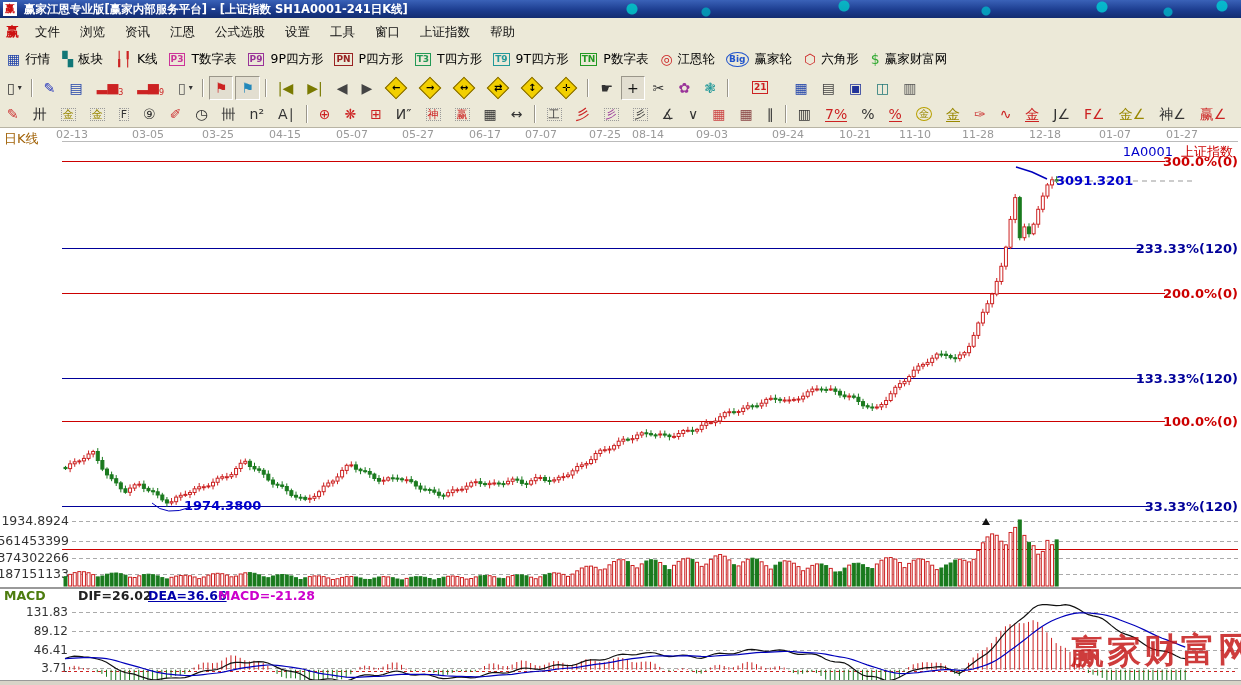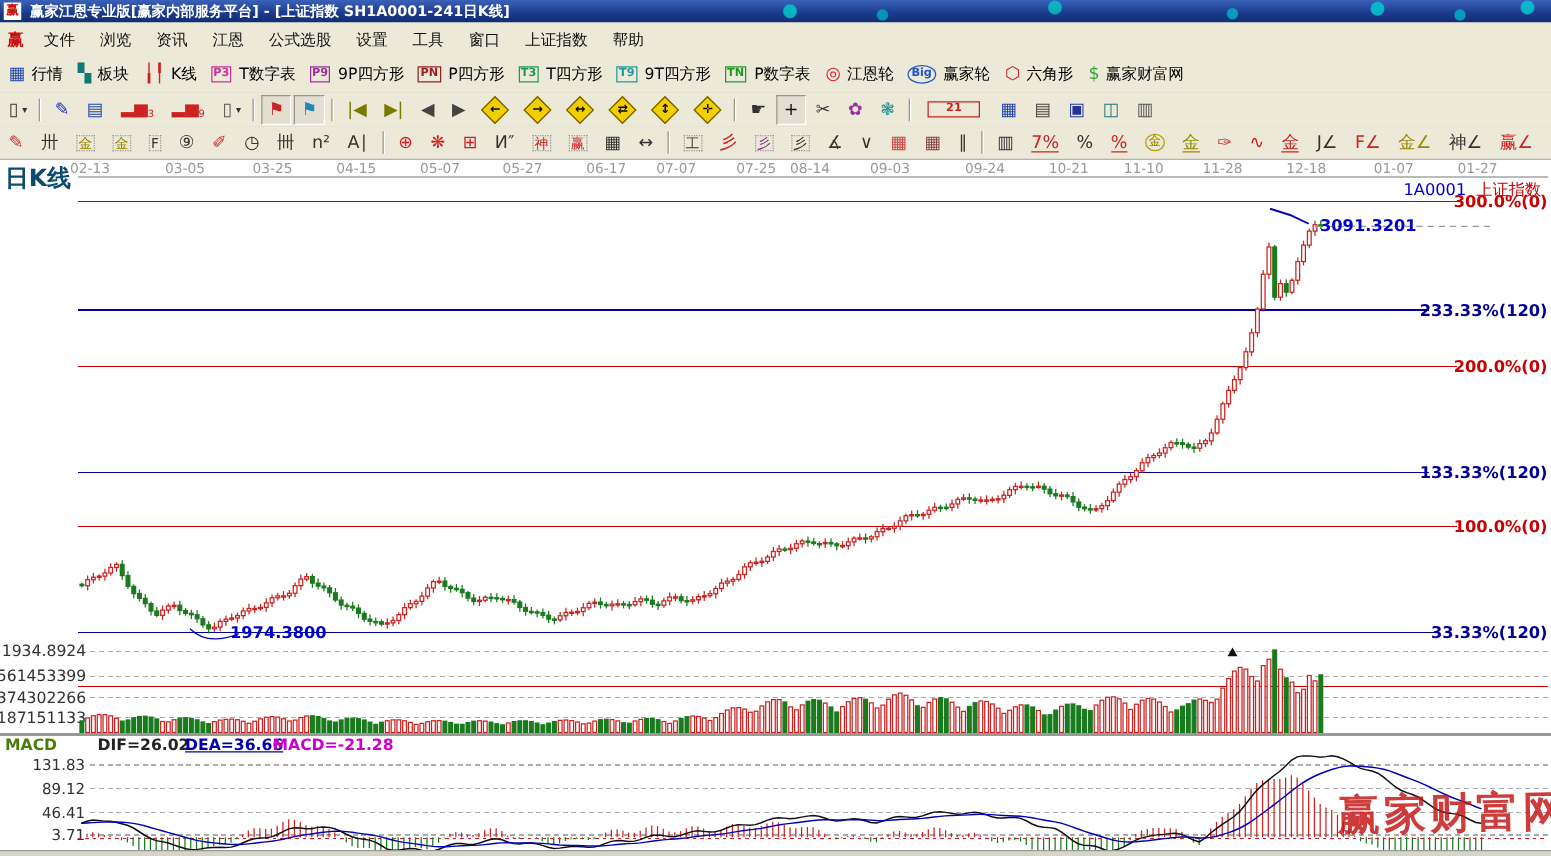--- a/index.html
+++ b/index.html
@@ -34,31 +34,31 @@
     border:1px solid transparent;font-size:12px;color:#000;cursor:default;}
   .tbtn.pressed{border:1px solid #9a968a;border-bottom-color:#fff;border-right-color:#fff;background:#e2ded0;}
   .sep{display:inline-block;width:0;height:18px;border-left:1px solid #9a968a;border-right:1px solid #fff;margin:0 4px;}
   .glyph{font-size:14px;line-height:1;margin:0 2px;}
   .glyph sub{font-size:8px;}
   .glyph.grid{border:1px dotted #999;padding:0 1px;font-size:11px;}
   .glyph.ul{border-bottom:1px solid currentColor;}
   .glyph.circ{border:1px solid #b8a000;border-radius:50%;padding:1px 2px;font-size:10px;}
   .badge{font-size:9px;font-weight:bold;border:1px solid;padding:0 1px;margin:0 3px 0 1px;line-height:11px;}
   .badge.round{border-radius:50%;padding:1px 2px;}
-  .boxg{font-size:9px;font-weight:bold;border:1px solid currentColor;padding:0 14px;line-height:11px;margin:0 4px;}
+  .boxg{font-size:9px;font-weight:bold;border:1px solid currentColor;padding:0 1px;line-height:11px;margin:0 14px;}
   .dd{font-size:8px;color:#333;margin-left:1px;}
   .tlabel{margin-left:3px;font-size:12.5px;}
   .diamond{width:14px;height:14px;background:#f2cf00;border:1px solid #7a6000;transform:rotate(45deg);
     display:inline-flex;align-items:center;justify-content:center;margin:2px 4px;}
   .diamond i{transform:rotate(-45deg);font-style:normal;font-size:10px;font-weight:bold;color:#000;line-height:1;}
   
   .chart{position:absolute;left:0;top:127px;width:1241px;height:553px;background:#fff;border-top:1px solid #b8b4a4;}
   .chart svg{position:absolute;left:0;top:0;}
   svg text{font-family:"DejaVu Sans","Liberation Sans",sans-serif;}
-  .klabel{position:absolute;left:4px;top:2px;color:#0c4a6e;font-size:19px;font-weight:bold;}
+  .klabel{position:absolute;left:4px;top:2px;color:#a16207;font-size:13px;font-weight:normal;}
   .symlabel{position:absolute;right:8px;top:15px;font-size:13px;font-weight:normal;}
   .symlabel .code{color:#0000cc;margin-right:8px;}
   .symlabel .name{color:#cc0000;}
   .macdhead{position:absolute;left:0;top:460px;height:15px;width:100%;font-size:12.5px;font-weight:bold;}
   .macdhead span{position:absolute;top:0;}
   .mh-title{left:4px;color:#4d7c0f;}
   .mh-dif{left:78px;color:#222;text-align:right;}
   .mh-dea{left:148px;color:#0000aa;text-decoration:underline;}
   .mh-macd{left:218px;color:#cc00cc;}
   .watermark{position:absolute;left:1070px;top:500px;color:#c41212;opacity:.82;

